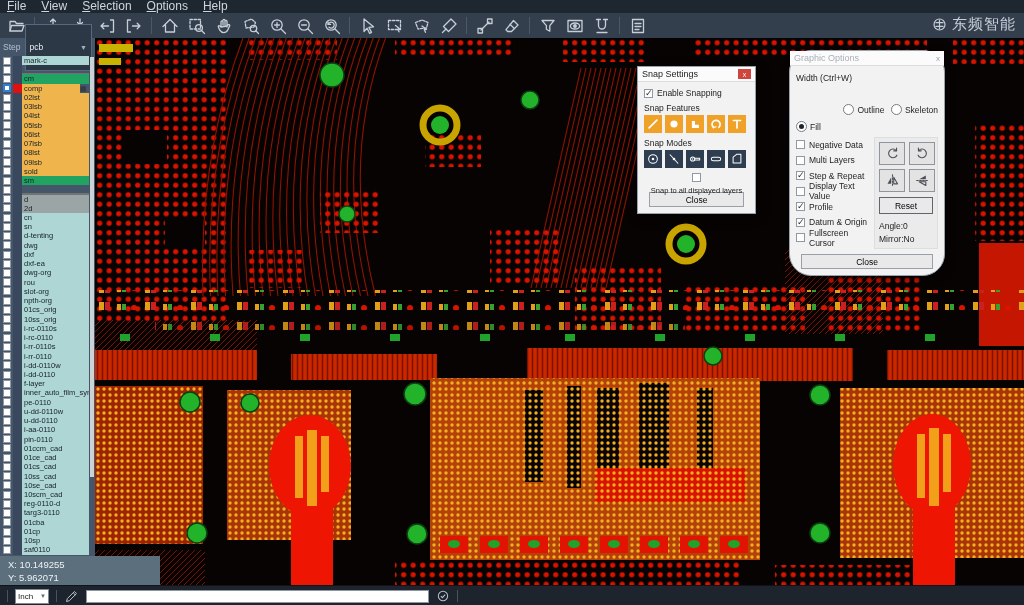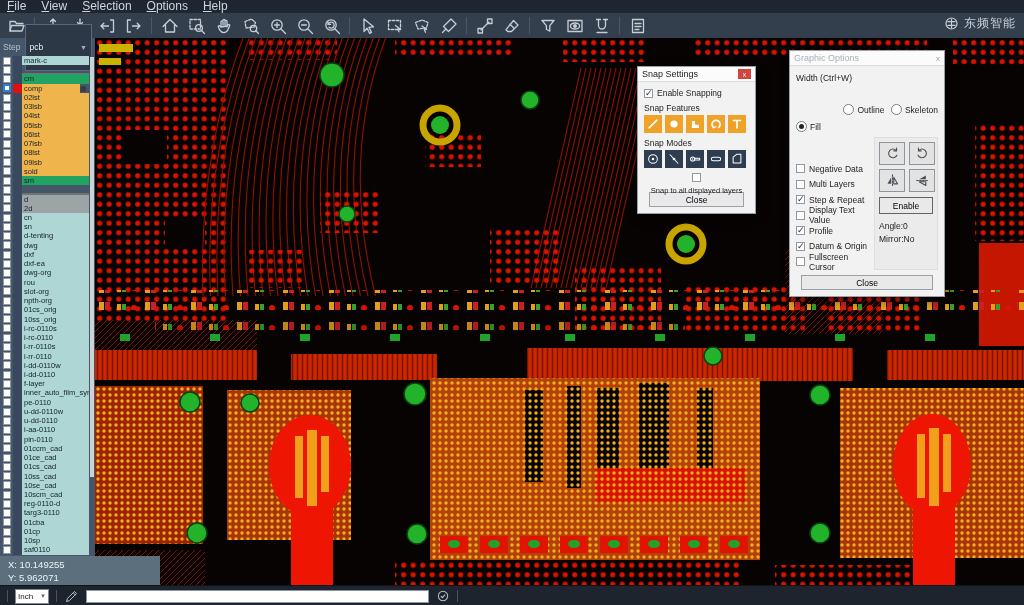--- a/index.html
+++ b/index.html
@@ -11,21 +11,21 @@
            display:flex;align-items:center;gap:15px;padding-left:7px;border-bottom:1px solid #151b23;}
   .menu-item{color:#ced5dd;font-size:12px;line-height:13px;cursor:default;}
   .menu-item u{text-underline-offset:1px;}
 
   
   .toolbar{position:absolute;left:0;top:13px;right:0;height:25px;background:#343f4d;
            display:flex;align-items:center;padding-left:3px;border-bottom:1px solid #222b36;}
   .tb-btn{width:27px;height:22px;display:flex;align-items:center;justify-content:center;border-radius:2px;}
   .tb-sep{width:1px;height:17px;background:#4c5868;margin:0 4px;}
   .logo{position:absolute;right:8px;top:15px;display:flex;align-items:center;gap:5px;
-        color:#c7cfd9;font-size:12px;letter-spacing:1px;}
+        color:#c7cfd9;font-size:15px;letter-spacing:1px;}
 
   
   .sidebar{position:absolute;left:0;top:38px;width:95px;bottom:20px;background:#45566a;}
   .step-row{height:18px;display:flex;align-items:center;gap:4px;padding:0 3px;}
   .step-label{color:#b7c1cd;font-size:8.5px;}
   .step-select{flex:1;height:13px;background:#2c3846;color:#e8eef4;font-size:8.5px;
                display:flex;align-items:center;justify-content:space-between;
                padding:16px 4px;border:1px solid #58687e;}
   .step-chev{font-size:7px;color:#9fb0c2;}
   .layers{position:absolute;left:0;right:0;top:18px;}
@@ -907,21 +907,21 @@
             </svg>
           </span></div>
       <div class="cb-row" style="font-size:7.5px;margin-top:3px;flex-direction:column;">
         <span class="cb"></span>
         <span>Snap to all displayed layers</span>
       </div>
       <button class="close-btn">Close</button>
     </div>
   </div>
 
-  <div class="dialog" style="left:789px;top:50px;width:154px;">
+  <div class="dialog" style="left:789px;top:50px;width:154px;border-radius:22px;">
     <div class="dlg-title">
       <span class="title-inactive">Graphic Options</span>
       <span class="close-gray">x</span>
     </div>
     <div class="dlg-body">
       <div class="sec-label">Width (Ctrl+W)</div>
       <div class="radio-row" id="gfx-radios">
           <span class="radio" style="flex: 1 1 0%; margin-top: 34px;">
             <span class="rad sel"></span>
             <span>Fill</span>
@@ -930,21 +930,21 @@
             <span class="rad"></span>
             <span>Outline</span>
           </span>
           <span class="radio" style="flex: 1 1 0%;">
             <span class="rad"></span>
             <span>Skeleton</span>
           </span>
         </div>
       <div class="gfx-cols">
         <div class="gfx-checks" id="gfx-checks">
-            <div class="cb-row" style="height: 15.5px; margin-top: 24px;">
+            <div class="cb-row" style="height: 15.5px;">
               <span class="cb"></span>
               <span>Negative Data</span>
             </div>
             <div class="cb-row" style="height: 15.5px;">
               <span class="cb"></span>
               <span>Multi Layers</span>
             </div>
             <div class="cb-row" style="height: 15.5px;">
               <span class="cb">✓</span>
               <span>Step &amp; Repeat</span>
@@ -988,21 +988,21 @@
                 </svg>
               </span>
               <span class="tf-btn">
                 <svg width="15" height="15" viewBox="0 0 18 18" fill="none" stroke="#4a4f56" stroke-width="1.3" stroke-linecap="round" stroke-linejoin="round" style="color:#4a4f56">
                   <path d="M2 9h14" stroke-dasharray="2 1.6"></path>
                   <path d="M5 7.5h8L13 3z" fill="currentColor" stroke="none"></path>
                   <path d="M5 10.5h8L13 15z"></path>
                 </svg>
               </span>
             </div>
-          <button class="reset-btn">Enable</button>
+          <button class="reset-btn">Reset</button>
           <div class="angle-txt">
             <div>Angle:0</div>
             <div>Mirror:No</div>
           </div>
         </div>
       </div>
       <button class="close-btn">Close</button>
     </div>
   </div>
 

